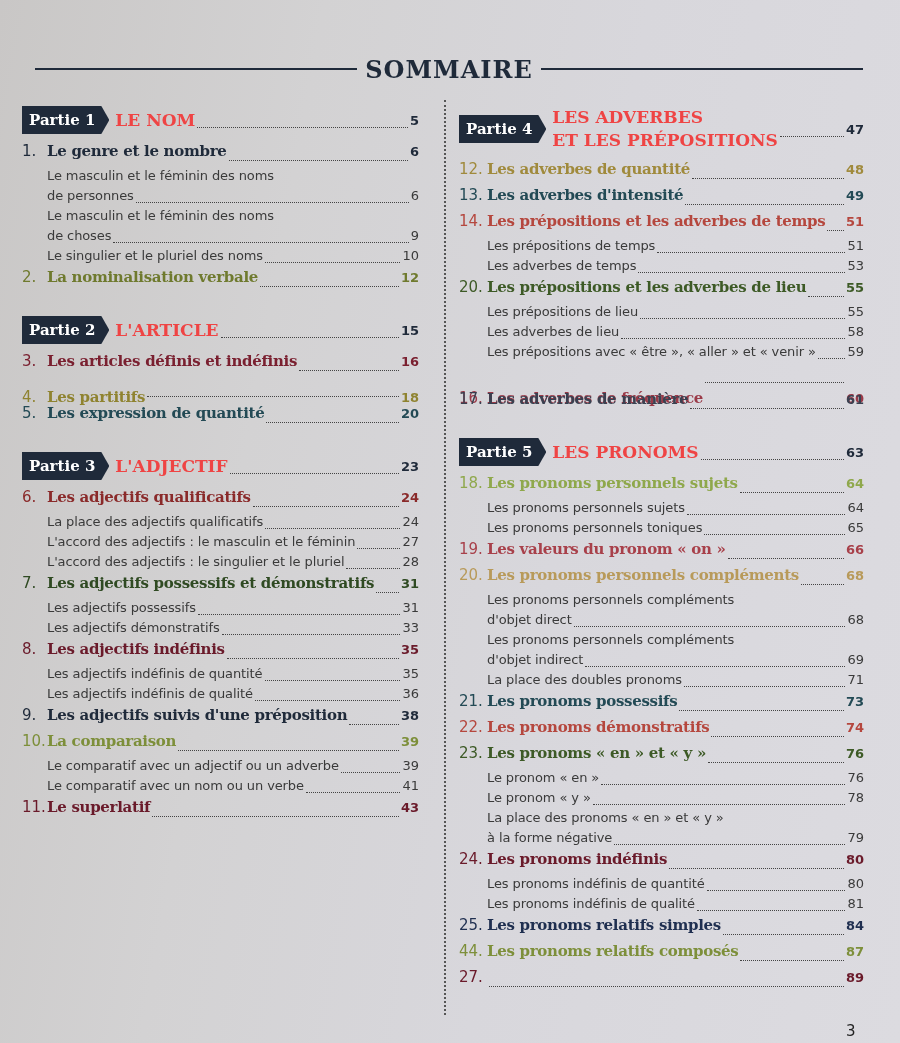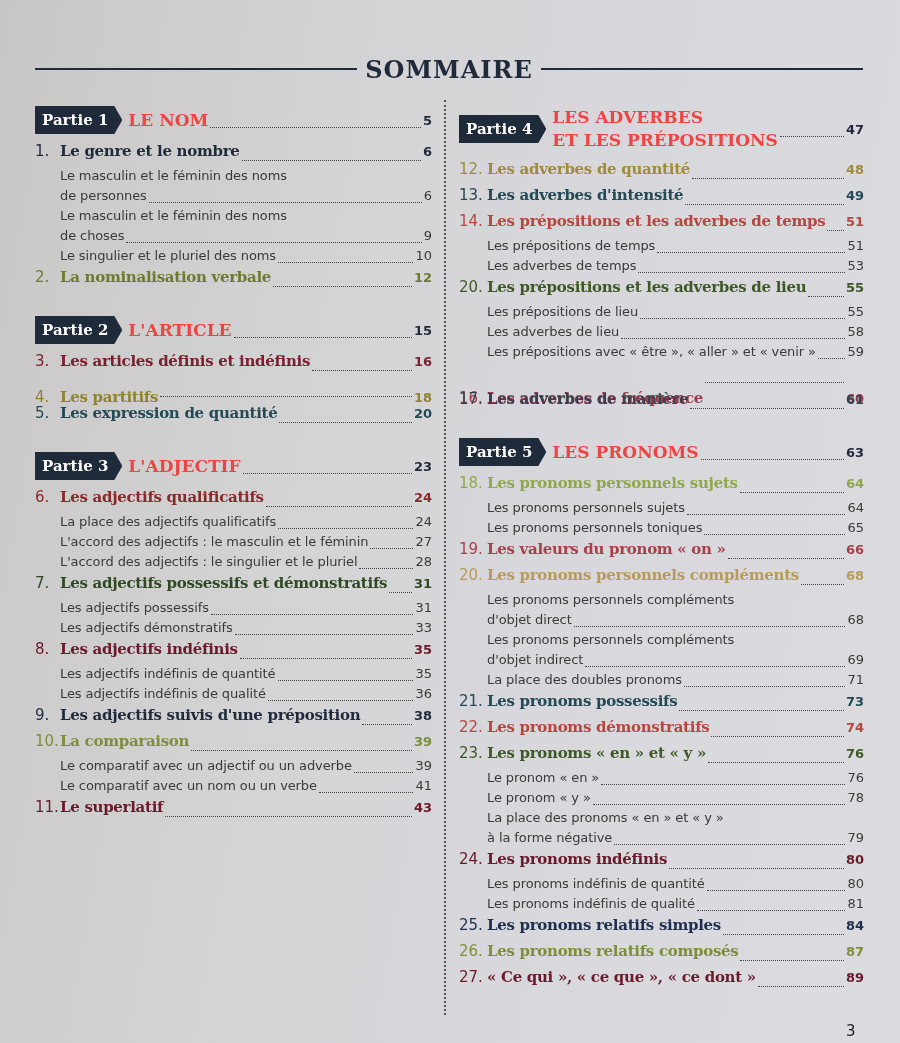--- a/index.html
+++ b/index.html
@@ -13,21 +13,21 @@
   .title-row {
     position: absolute; top: 52px; left: 35px; width: 828px; height: 34px;
     display: flex; align-items: center;
   }
   .title-row .rule { flex: 1; height: 2px; background: #1f2a3a; }
   .title-row h1 {
     font-family: "DejaVu Serif", serif; font-weight: bold; font-size: 24px;
     letter-spacing: 1px; color: #1f2a3a; padding: 0 8px;
   }
   .col { position: absolute; top: 106px; }
-  .col.left { left: 35px; width: 397px; }
+  .col.left { left: 22px; width: 397px; }
   .col.right { left: 459px; width: 405px; }
   .divider {
     position: absolute; left: 444px; top: 100px; height: 915px;
     border-left: 2px dotted #555;
   }
   .part {
     display: flex; align-items: center; margin-bottom: 8px;
   }
   .part .badge {
     background: #1f2a3a; color: #fff;
@@ -410,26 +410,25 @@
       <span class="lead"></span>
       <span class="pg">81</span>
     </div>
     <div class="chap">
       <span class="num" style="color: rgb(31, 47, 80);">25.</span>
       <span class="ct" style="color: rgb(31, 47, 80);">Les pronoms relatifs simples</span>
       <span class="lead"></span>
       <span class="pg" style="color: rgb(31, 47, 80);">84</span>
     </div>
     <div class="chap">
-      <span class="num" style="color: rgb(125, 143, 58);">26.</span>
+      <span class="num" style="color: rgb(125, 143, 58);">44.</span>
       <span class="ct" style="color: rgb(125, 143, 58);">Les pronoms relatifs composés</span>
       <span class="lead"></span>
       <span class="pg" style="color: rgb(125, 143, 58);">87</span>
     </div>
     <div class="chap">
       <span class="num" style="color: rgb(106, 26, 42);">27.</span>
-      <span class="ct" style="color: rgb(106, 26, 42);">« Ce qui », « ce que », « ce dont »</span>
       <span class="lead"></span>
       <span class="pg" style="color: rgb(106, 26, 42);">89</span>
     </div>
   </div>
 
 <div class="folio">3</div>
 
 </body></html>

